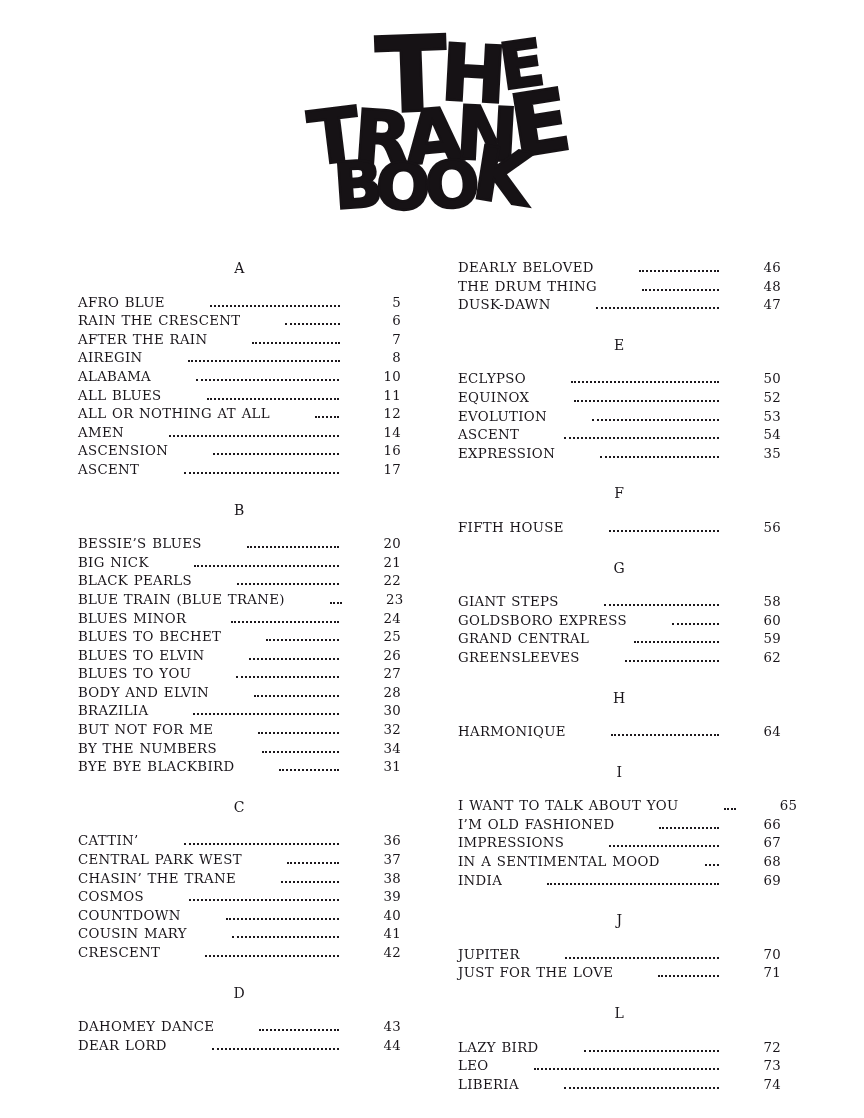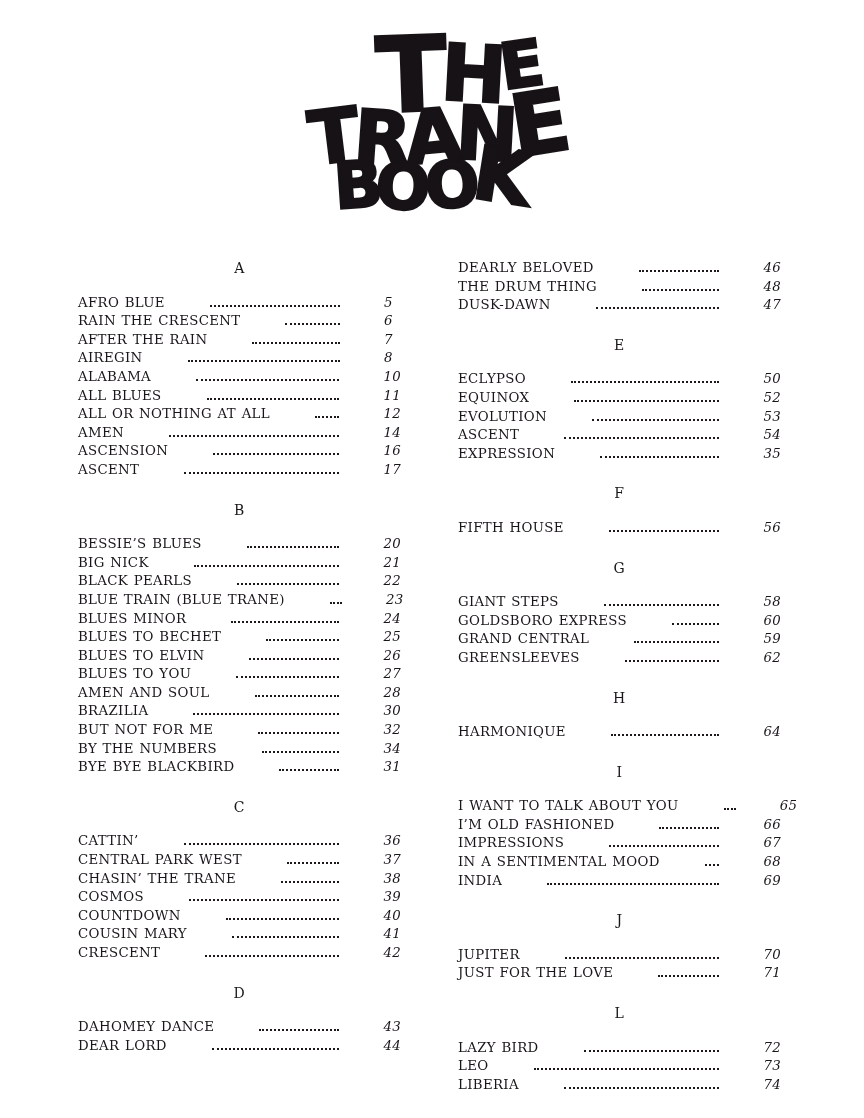--- a/index.html
+++ b/index.html
@@ -89,21 +89,21 @@
   .row .dots {
     flex: 1 1 auto;
     min-width: 12px;
     height: 4px;
     margin: 0 4px -1px 5px;
     border-bottom: 2px dotted #1c181c;
   }
   .row .page-num {
     flex: 0 0 auto;
     min-width: 17px;
-    font-style: italic;
+    text-align: right;
   }
 </style>
 </head>
 <body>
 
 <div class="page">
   <header class="logo">
     <div class="logo-line logo-line-0"><span class="glyph">T</span><span class="glyph">H</span><span class="glyph">E</span></div>
     <div class="logo-line logo-line-1"><span class="glyph">T</span><span class="glyph">R</span><span class="glyph">A</span><span class="glyph">N</span><span class="glyph">E</span></div>
     <div class="logo-line logo-line-2"><span class="glyph">B</span><span class="glyph">O</span><span class="glyph">O</span><span class="glyph">K</span></div>
@@ -197,21 +197,21 @@
           <span class="title">BLUES TO ELVIN</span>
           <span class="dots"></span>
           <span class="page-num">26</span>
         </div>
         <div class="row">
           <span class="title">BLUES TO YOU</span>
           <span class="dots"></span>
           <span class="page-num">27</span>
         </div>
         <div class="row">
-          <span class="title">AMEN AND SOUL</span>
+          <span class="title">BODY AND ELVIN</span>
           <span class="dots"></span>
           <span class="page-num">28</span>
         </div>
         <div class="row">
           <span class="title">BRAZILIA</span>
           <span class="dots"></span>
           <span class="page-num">30</span>
         </div>
         <div class="row">
           <span class="title">BUT NOT FOR ME</span>

